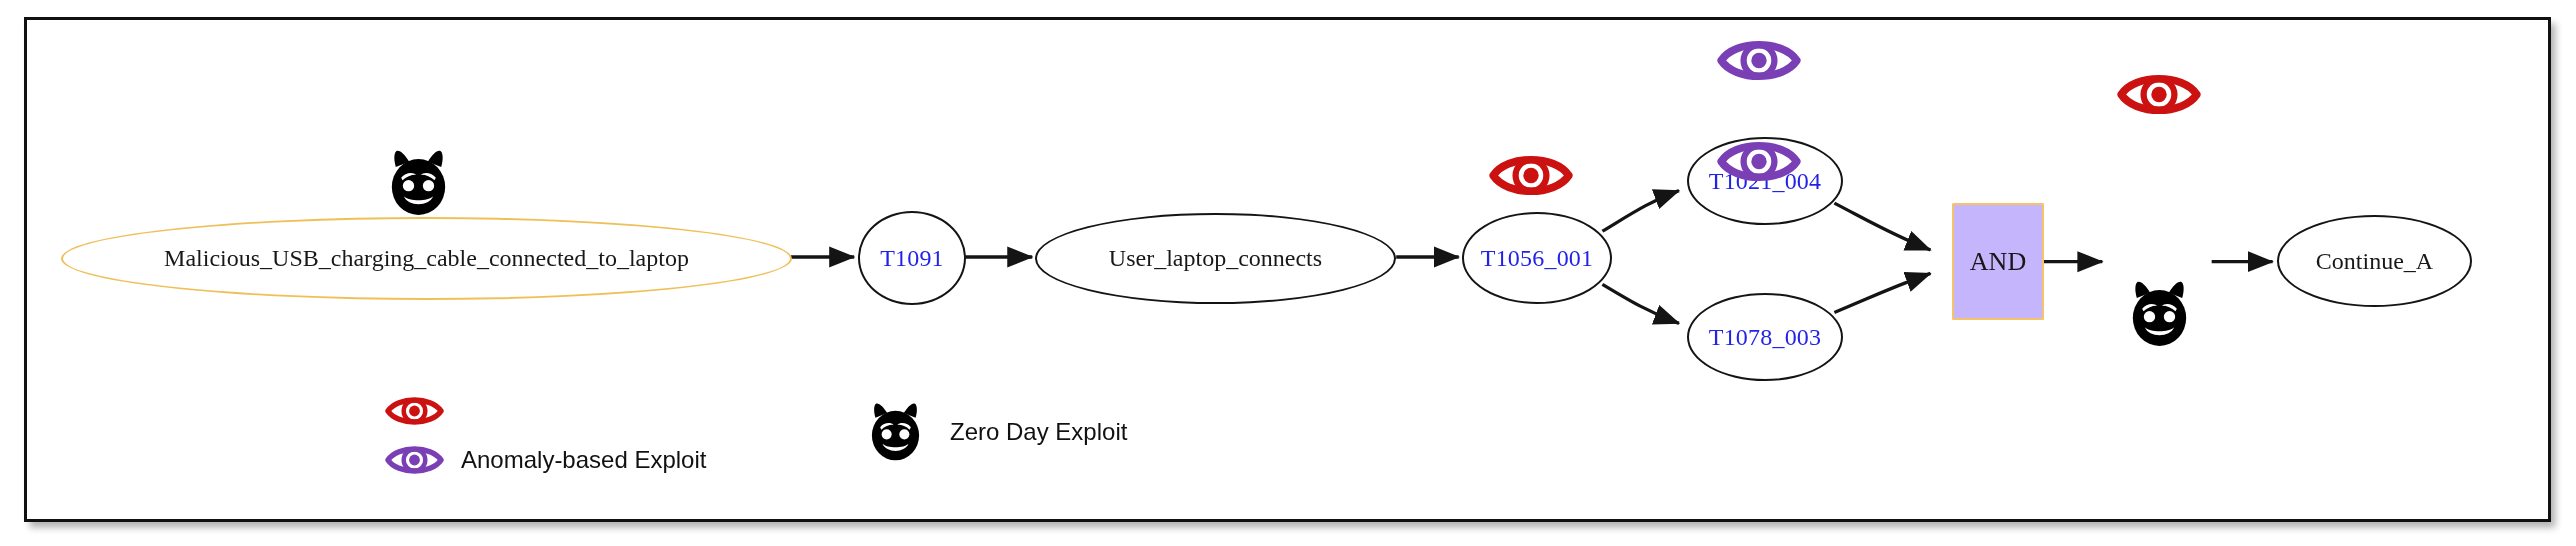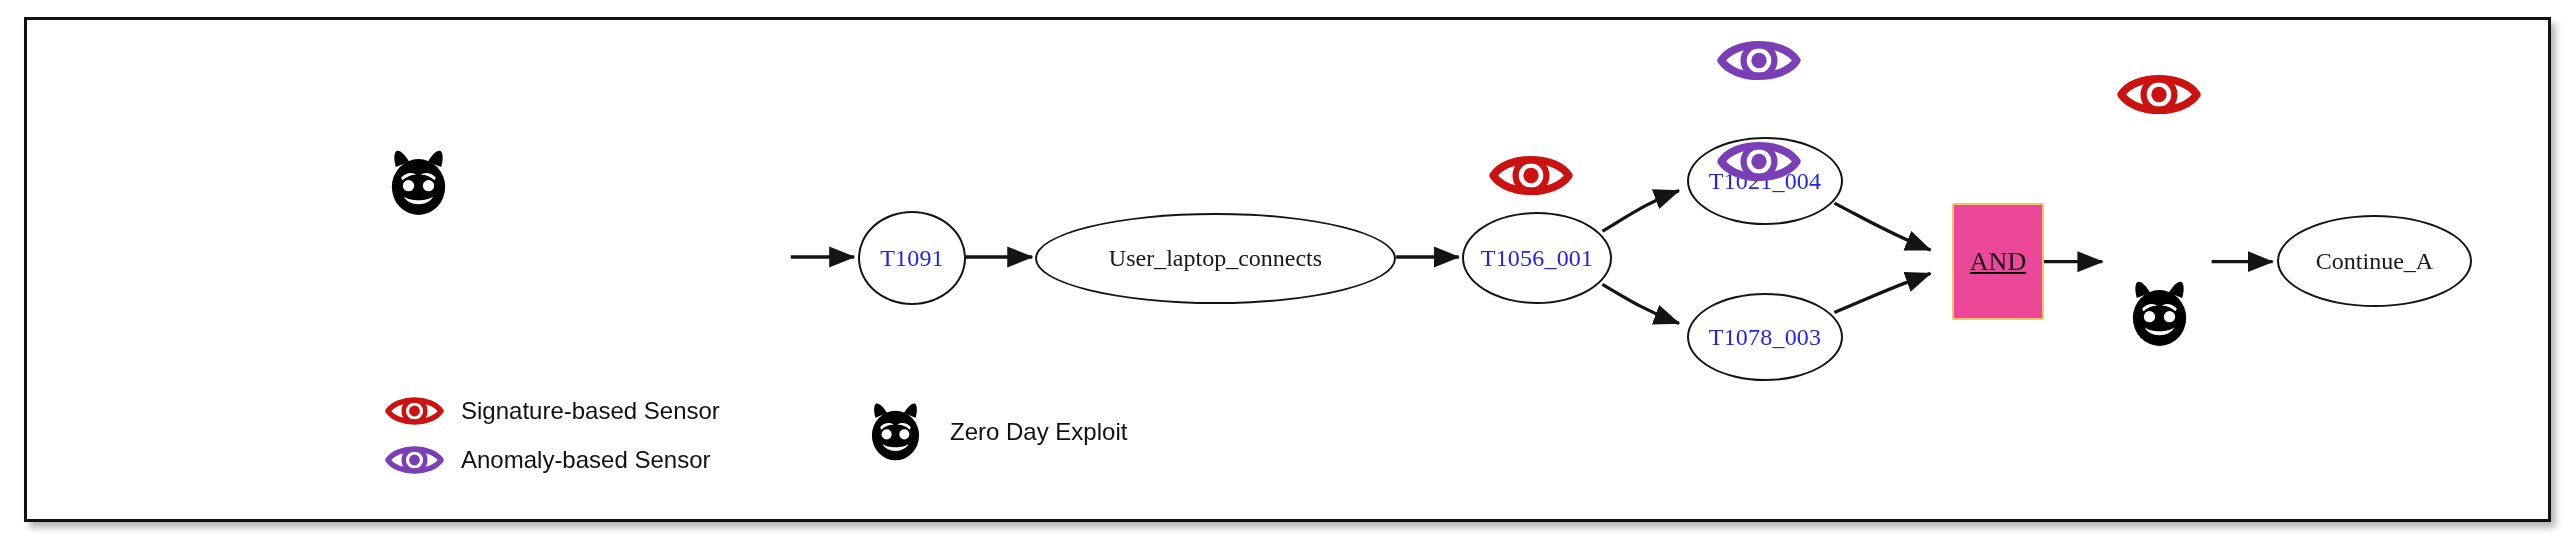--- a/index.html
+++ b/index.html
@@ -17,21 +17,21 @@
 
   #canvas{position:absolute; left:0; top:0; width:2576px; height:546px;}
   svg.layer{position:absolute; left:0; top:0; width:2576px; height:546px; pointer-events:none;}
 
   .node{position:absolute; display:flex; align-items:center; justify-content:center;
         box-sizing:border-box; background:#ffffff;}
   .node-label{white-space:nowrap; font-family:"Liberation Serif",serif;}
 
   .ell{border:2.3px solid #141414; border-radius:50%;}
   .ell-orange{border:2.3px solid #EFC05A; border-radius:50%;}
-  .gate{border:2.3px solid #F4C36A; border-radius:1.6px; background:#ec4899;text-decoration:underline;}
+  .gate{border:2.3px solid #F4C36A; border-radius:1.6px; background:#c4b5fd;}
 
   .lbl-blue{color:#2323E8; font-size:24px; letter-spacing:0.2px;}
   .lbl-black{color:#181818; font-size:24px;}
   .lbl-gate{color:#181818; font-size:26px;}
   .lbl-big{color:#181818; font-size:24px;}
 
   .badge{position:absolute; pointer-events:none;}
 
   .legend{position:absolute;}
   .legend-row{position:absolute; display:flex; align-items:center;}
@@ -66,20 +66,23 @@
       <path d="M2347,260 C2395,285 2420,300 2470,320"></path>
 
       <path d="M2347,400 C2395,380 2420,368 2470,350"></path>
 
       <line x1="2613" y1="335" x2="2690" y2="335"></line>
 
       <line x1="2830" y1="335" x2="2908" y2="335"></line>
     </g>
   </svg>
 
+  <div class="node ell-orange" style="left:61px; top:217px; width:731px; height:83px;">
+    <span class="node-label lbl-big">Malicious_USB_charging_cable_connected_to_laptop</span>
+  </div>
 
   <div class="node ell" style="left:858px; top:211px; width:108px; height:94px;justify-content:center;">
     <span class="node-label lbl-blue">T1091</span>
   </div>
 
   <div class="node ell" style="left:1035px; top:213px; width:361px; height:91px;">
     <span class="node-label lbl-black">User_laptop_connects</span>
   </div>
 
   <div class="node ell" style="left:1462px; top:212px; width:150px; height:92px;">
@@ -168,32 +171,31 @@
   <div class="legend">
 
     <div class="legend-row" style="left:385px; top:389px;">
       <svg width="59" height="44" viewBox="0 0 120 86">
         <g fill="none" stroke="#CC1111" stroke-width="11" stroke-linejoin="round">
           <path d="M6,43 C26,13 94,13 114,43 C94,73 26,73 6,43 Z"></path>
         </g>
         <circle cx="60" cy="43" r="22" fill="none" stroke="#CC1111" stroke-width="9"></circle>
         <circle cx="60" cy="43" r="11" fill="#CC1111"></circle>
       </svg>
-      <span class="legend-text">Signature-based Sensor</span>
     </div>
 
     <div class="legend-row" style="left:385px; top:438px;">
       <svg width="59" height="44" viewBox="0 0 120 86">
         <g fill="none" stroke="#7B3FB5" stroke-width="11" stroke-linejoin="round">
           <path d="M6,43 C26,13 94,13 114,43 C94,73 26,73 6,43 Z"></path>
         </g>
         <circle cx="60" cy="43" r="22" fill="none" stroke="#7B3FB5" stroke-width="9"></circle>
         <circle cx="60" cy="43" r="11" fill="#7B3FB5"></circle>
       </svg>
-      <span class="legend-text">Anomaly-based Sensor</span>
+      <span class="legend-text">Anomaly-based Exploit</span>
     </div>
 
     <div class="legend-row" style="left:866px; top:400px;gap:8px;">
       <svg width="59" height="64" viewBox="0 0 100 108">
         <g fill="#000000">
           <path d="M16,30 C12,16 14,8 17,6 C22,4 30,12 36,22 Z"></path>
           <path d="M84,30 C88,16 86,8 83,6 C78,4 70,12 64,22 Z"></path>
           <ellipse cx="50" cy="60" rx="40" ry="42"></ellipse>
         </g>
         <g fill="#ffffff">

